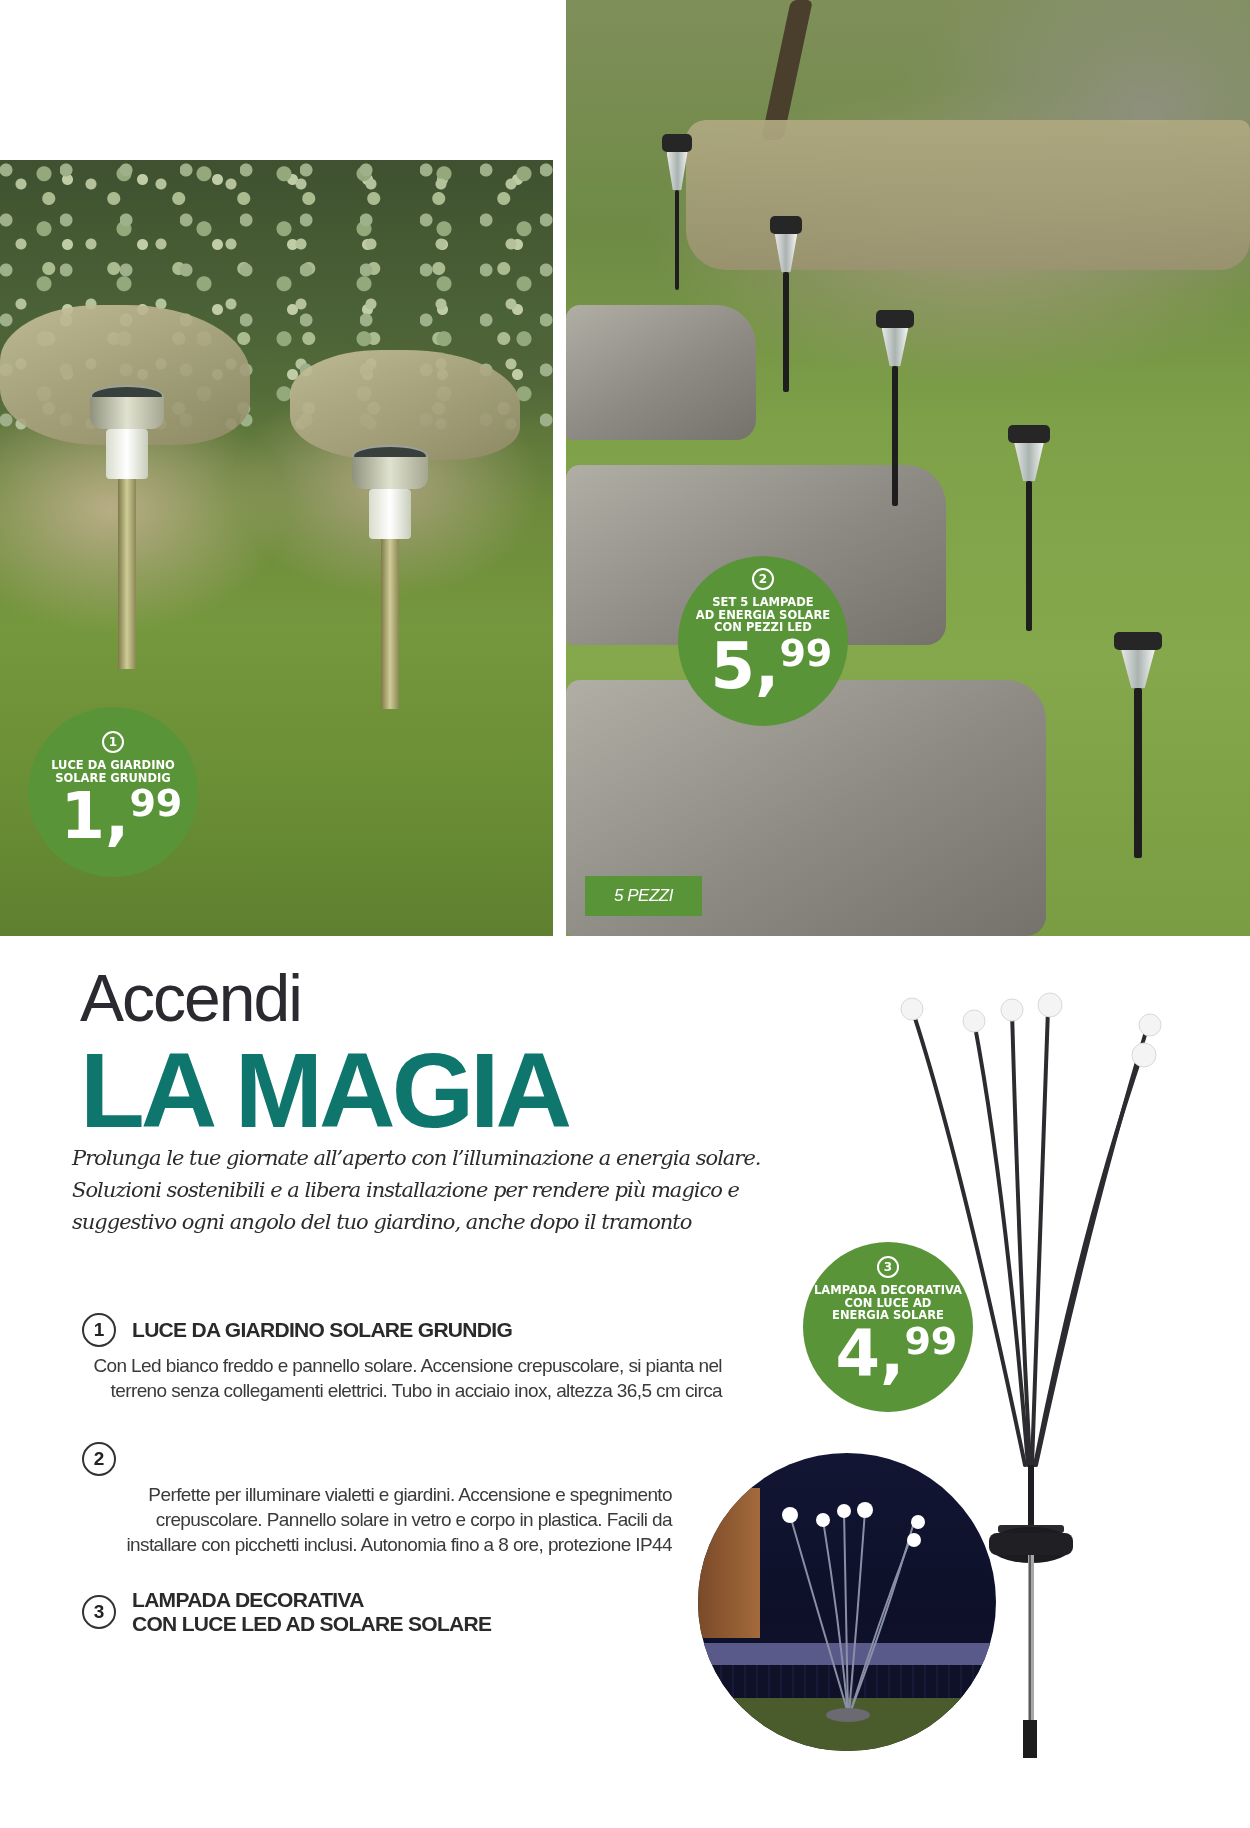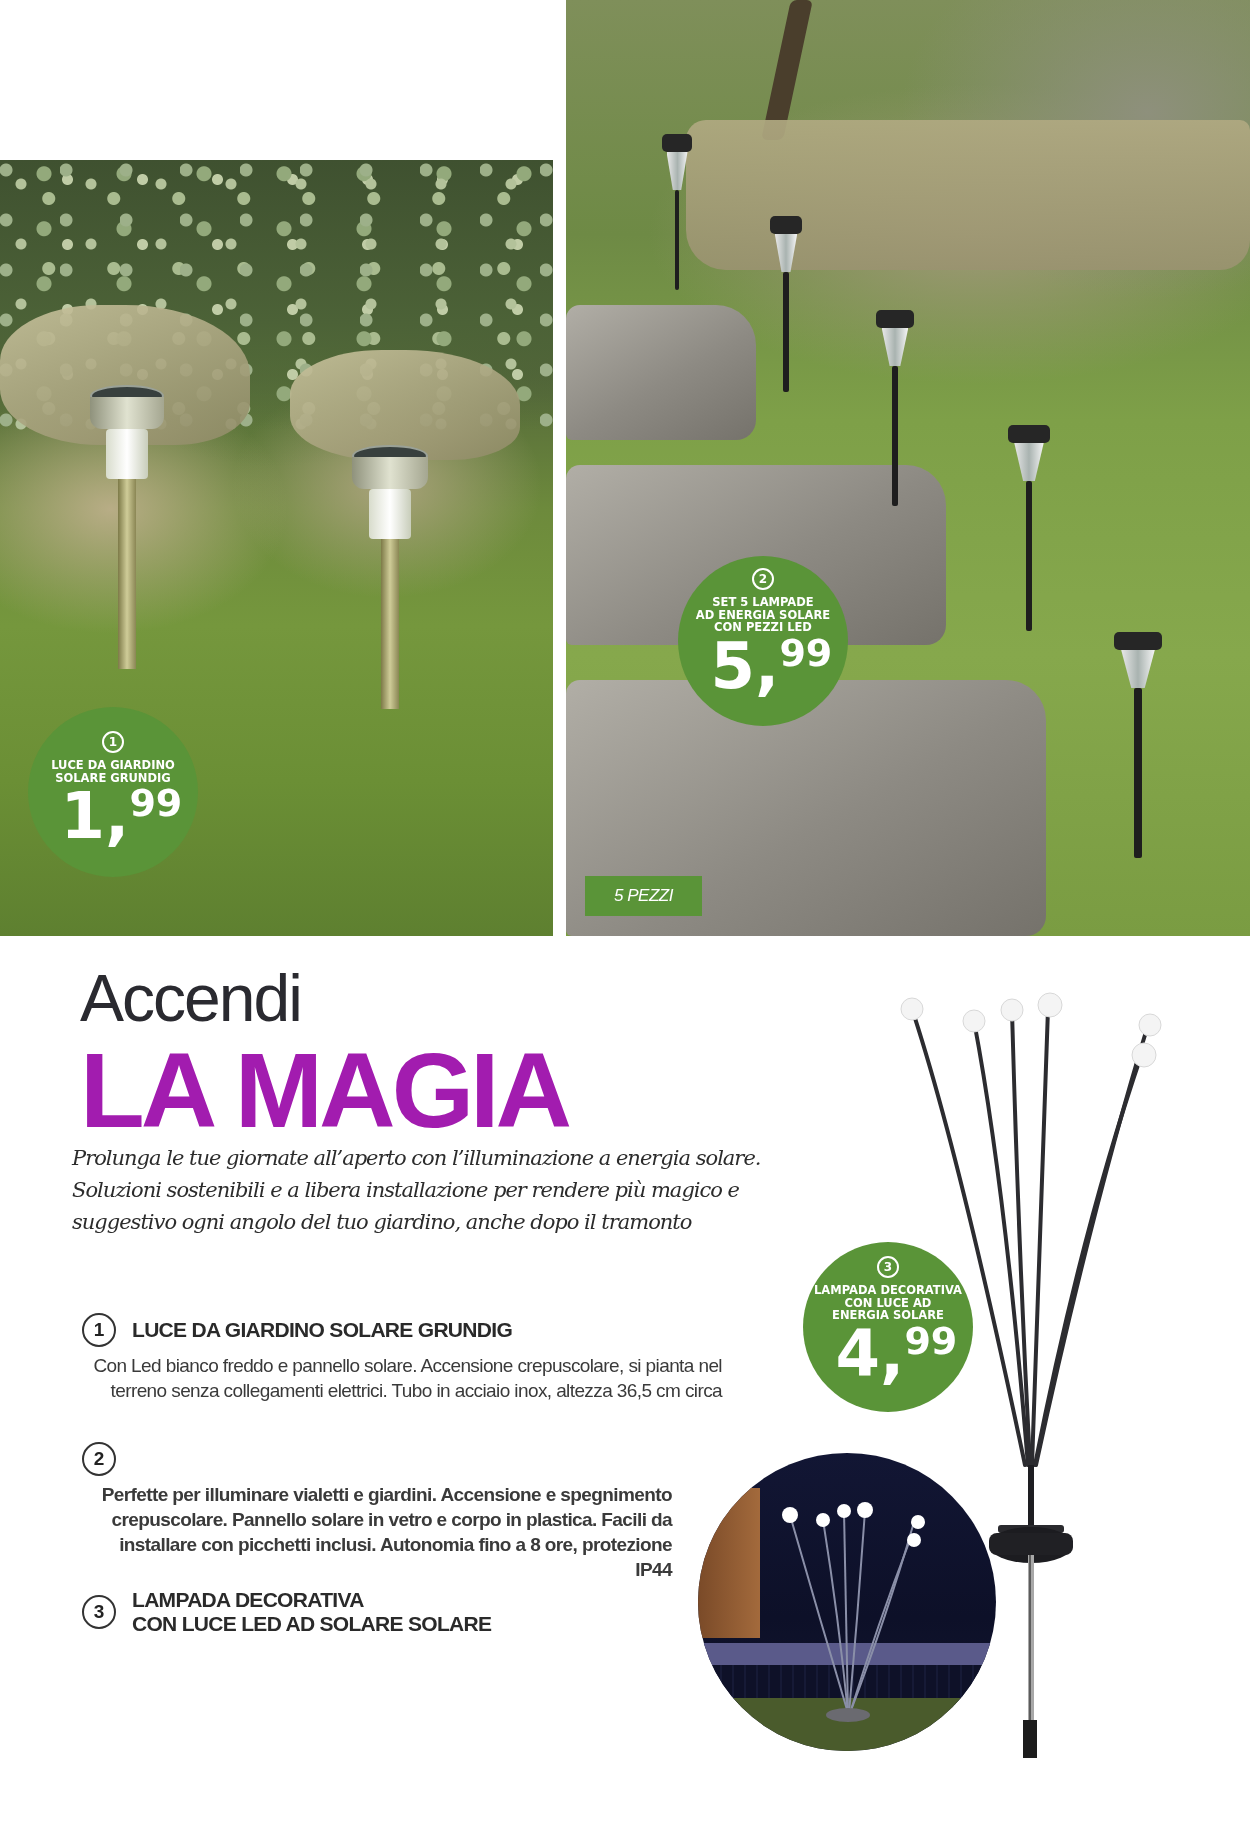--- a/index.html
+++ b/index.html
@@ -81,21 +81,21 @@
     position: absolute; left: 585px; top: 876px; width: 117px; height: 40px; background: #5a9438;
     color: #ffffff; font-size: 17px; font-style: italic; line-height: 40px; text-align: center; letter-spacing: -0.5px;
   }
 
   
   .kicker {
     position: absolute; left: 80px; top: 958px; font-size: 66px; font-weight: normal; color: #2a2a30;
     letter-spacing: -2px; line-height: 80px;
   }
   .headline {
-    position: absolute; left: 80px; top: 1035px; font-size: 106px; font-weight: bold; color: #a21caf;
+    position: absolute; left: 80px; top: 1035px; font-size: 106px; font-weight: bold; color: #0f766e;
     letter-spacing: -4px; line-height: 110px;
   }
   .intro {
     position: absolute; left: 72px; top: 1142px; width: 720px;
     font-family: "DejaVu Serif", serif; font-style: italic; font-size: 21px; line-height: 32px; color: #2c2c2c;
     letter-spacing: -1px;
   }
 
   
   .product { position: absolute; left: 82px; width: 640px; }
@@ -223,21 +223,21 @@
       <div>LUCE DA GIARDINO SOLARE GRUNDIG</div>
     </div>
   </div>
   <div class="desc">Con Led bianco freddo e pannello solare. Accensione crepuscolare, si pianta nel terreno senza collegamenti elettrici. Tubo in acciaio inox, altezza 36,5 cm circa</div>
 </div>
 
 <div class="product product-2">
   <div class="head">
     <span class="circle">2</span>
   </div>
-  <div class="desc" style="width:590px;font-weight:bold;">Perfette per illuminare vialetti e giardini. Accensione e spegnimento crepuscolare. Pannello solare in vetro e corpo in plastica. Facili da installare con picchetti inclusi. Autonomia fino a 8 ore, protezione  IP44</div>
+  <div class="desc" style="width:590px;">Perfette per illuminare vialetti e giardini. Accensione e spegnimento crepuscolare. Pannello solare in vetro e corpo in plastica. Facili da installare con picchetti inclusi. Autonomia fino a 8 ore, protezione  IP44</div>
 </div>
 
 <div class="product product-3">
   <div class="head">
     <span class="circle">3</span>
     <div class="name">
       <div>LAMPADA DECORATIVA</div>
       <div>CON LUCE LED AD SOLARE SOLARE</div>
     </div>
   </div>

